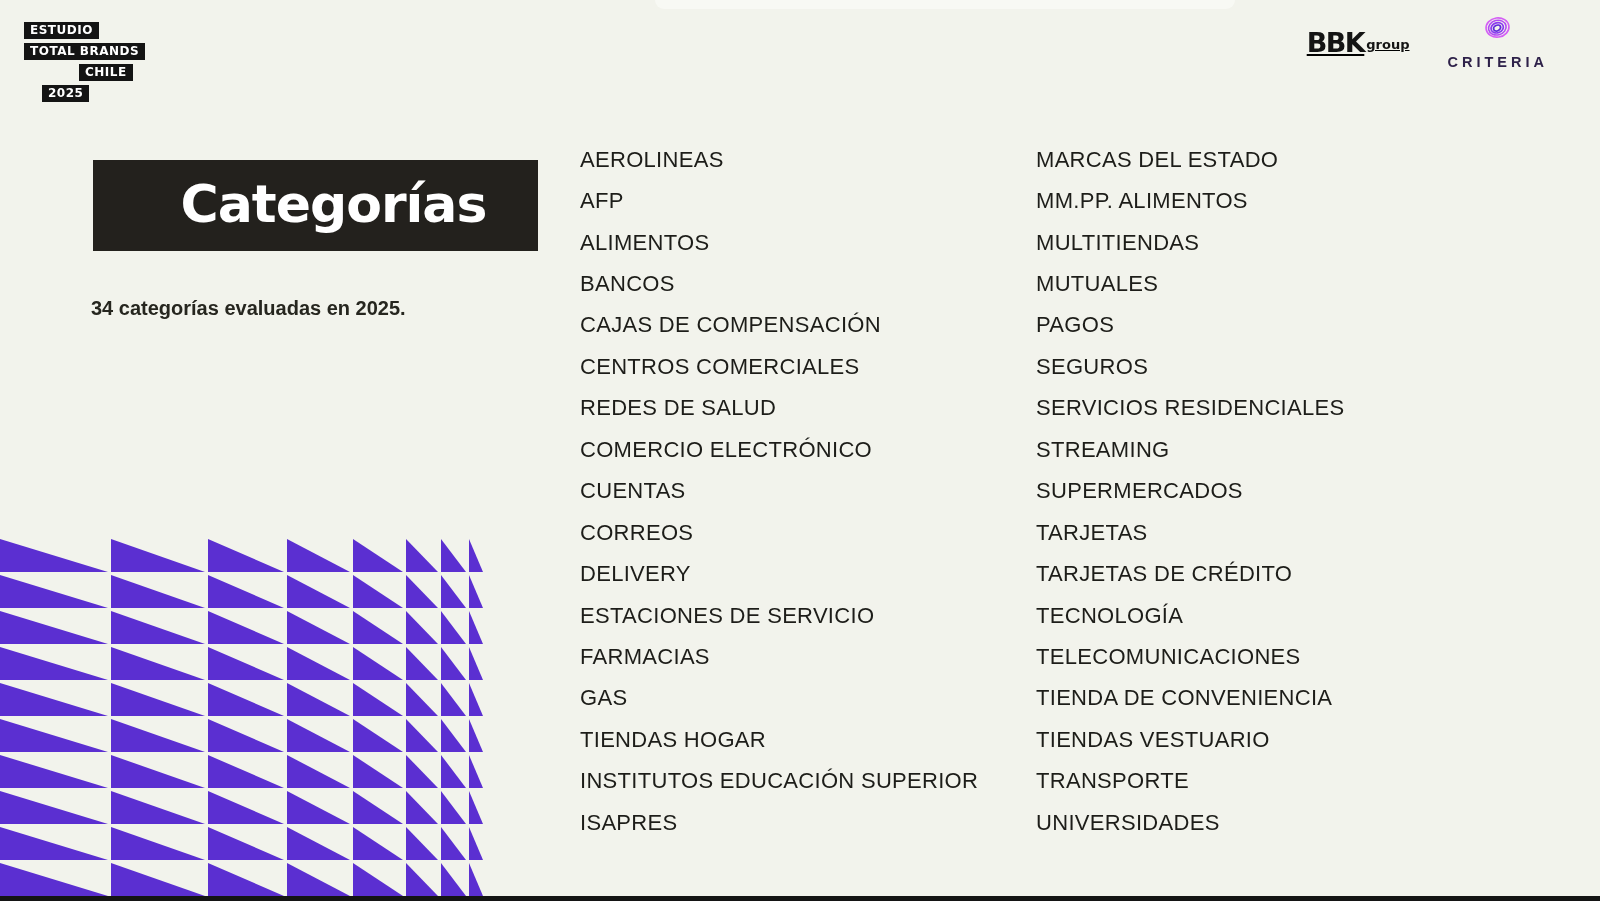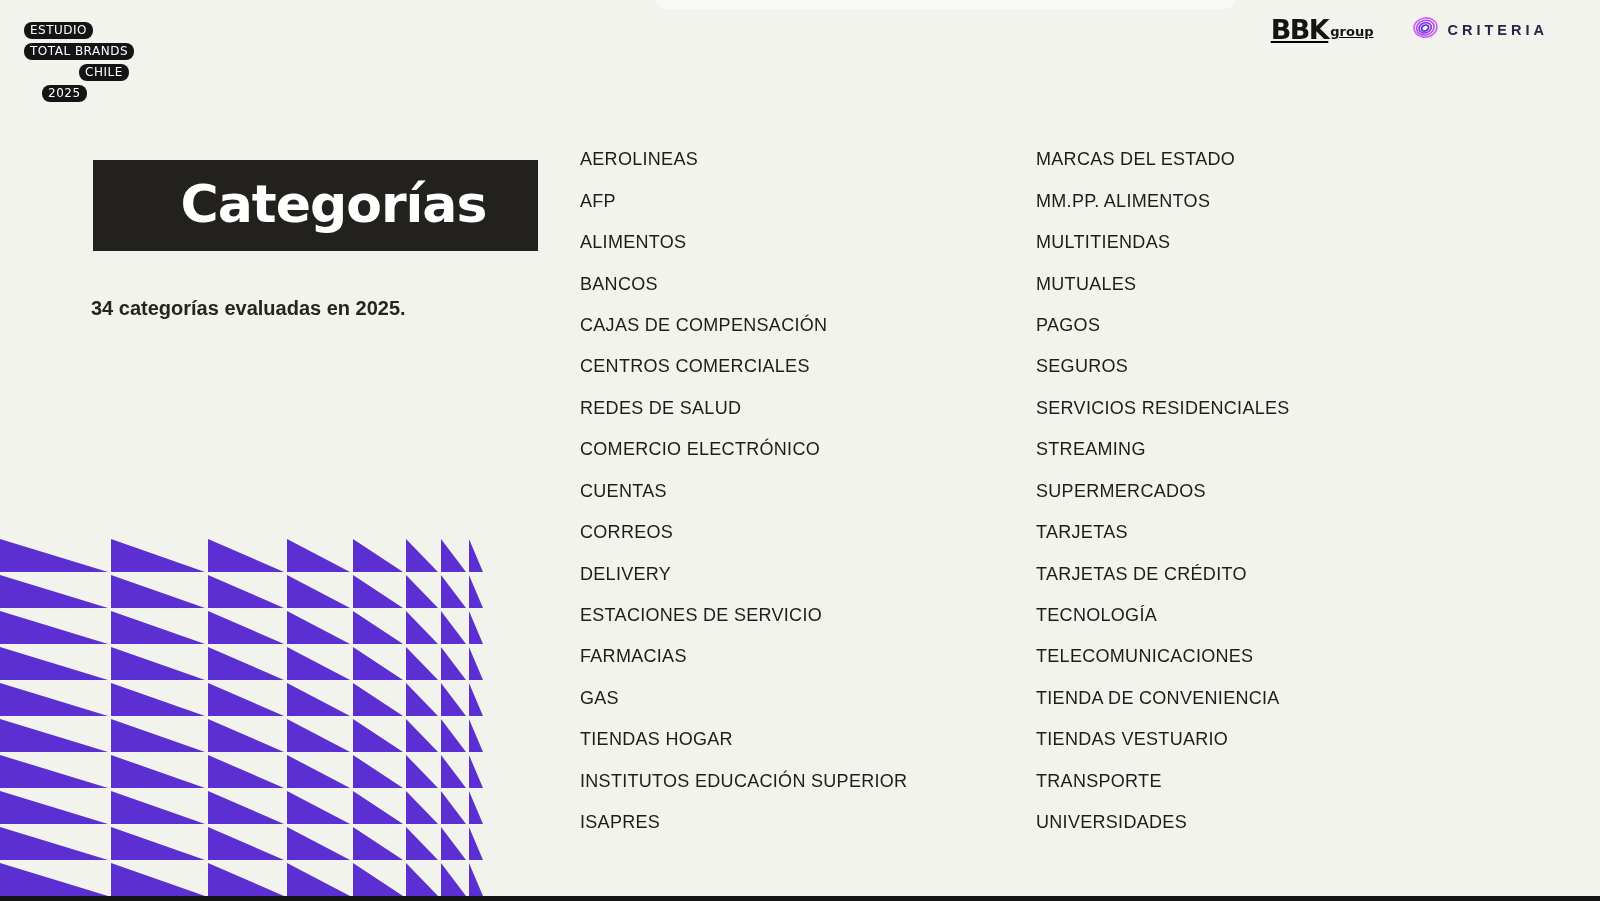--- a/index.html
+++ b/index.html
@@ -14,40 +14,39 @@
   .top-strip {
     position:absolute; left:655px; top:0; width:580px; height:9px;
     background:#f8f9f4; border-radius:0 0 10px 10px;
   }
 
   
   .badge-stack { position:absolute; left:24px; top:20px; }
   .badge-row { margin-bottom:2px; }
   .badge-box {
     display:inline-block; background:#141414; color:#ffffff;
-    font-family:"DejaVu Sans", sans-serif; font-weight:400;
+    font-family:"DejaVu Sans", sans-serif; font-weight:700;
     font-size:12px; line-height:13px; letter-spacing:.5px;
     padding:2px 6px 2px 6px;
-    border-radius:8px;
   }
   .badge-row.r3 { margin-left:55px; }
   .badge-row.r4 { margin-left:18px; }
 
   
   .logos { position:absolute; right:52px; top:14px; display:flex; align-items:center; gap:38px; }
   .bbk { display:flex; align-items:flex-start;text-decoration:underline; }
   .bbk-name {
     font-family:"DejaVu Sans", sans-serif; font-weight:900;
     font-size:27px; line-height:27px; letter-spacing:-1.5px; color:#141414;
   }
   .bbk-suffix {
     font-family:"DejaVu Sans", sans-serif; font-weight:700;
     font-size:13px; color:#141414; margin-left:2px; margin-top:8px; letter-spacing:0;
   }
-  .criteria { display:flex; align-items:center; gap:9px; }
+  .criteria { display:flex; align-items:center; gap:9px;flex-direction:column; }
   .criteria-name {
     font-family:"Liberation Sans", sans-serif; font-weight:700;
     font-size:14.5px; letter-spacing:4px; color:#2e2149;
   }
 
   
   .title-box {
     position:absolute; left:93px; top:160px; width:445px; height:91px;
     background:#23211d; color:#ffffff;
     display:flex; align-items:center; justify-content:center;padding-left:36px;
@@ -62,21 +61,21 @@
     font-size:20px; line-height:37px; color:#26261f;
   }
 
   
   .cat-list { position:absolute; top:139px; list-style:none; }
   .cat-list.left  { left:580px;  width:450px; }
   .cat-list.right { left:1036px; width:460px; }
   .cat-list li {
     height:41.45px; display:flex; align-items:center;
     font-family:"Liberation Sans", sans-serif; font-weight:400;
-    font-size:18px; letter-spacing:.3px; color:#1d1d19; white-space:nowrap;
+    font-size:22px; letter-spacing:.3px; color:#1d1d19; white-space:nowrap;
   }
 
   
   .pattern { position:absolute; left:0; bottom:5px; width:486px; height:360px; }
 
   
   .bottom-bar { position:absolute; left:0; bottom:0; width:1600px; height:5px; background:#141414; }
 </style>
 </head>
 <body>

